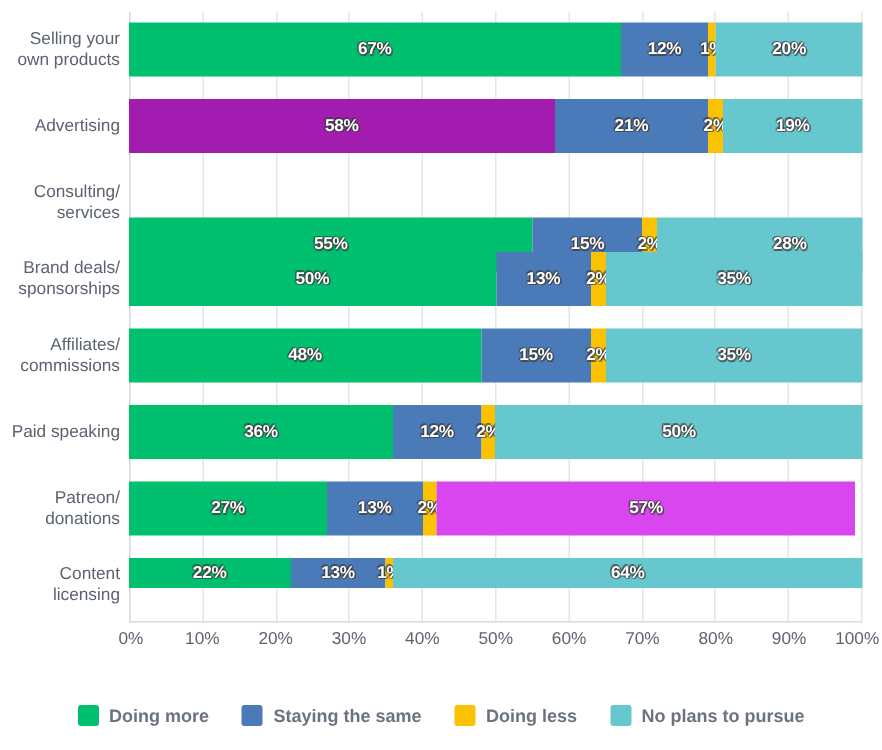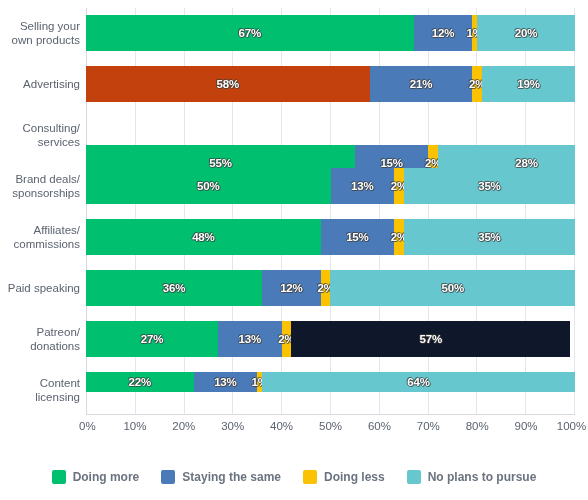--- a/index.html
+++ b/index.html
@@ -234,21 +234,21 @@
             <span class="seg-label">12%</span>
           </div>
           <div class="seg" style="width: 4.89px; background: rgb(250, 194, 0);">
             <span class="seg-label outside">1%</span>
           </div>
           <div class="seg" style="width: 97.8px; background: rgb(102, 199, 206);">
             <span class="seg-label">20%</span>
           </div>
         </div>
         <div class="bar-row" style="top: 58.3125px; height: 36px;">
-          <div class="seg" style="width: 283.62px; background: #c2410c;">
+          <div class="seg" style="width: 283.62px; background: #a21caf;">
             <span class="seg-label">58%</span>
           </div>
           <div class="seg" style="width: 102.69px; background: rgb(74, 122, 184);">
             <span class="seg-label">21%</span>
           </div>
           <div class="seg" style="width: 9.78px; background: rgb(250, 194, 0);">
             <span class="seg-label outside">2%</span>
           </div>
           <div class="seg" style="width: 92.91px; background: rgb(102, 199, 206);">
             <span class="seg-label">19%</span>
@@ -313,21 +313,21 @@
         <div class="bar-row" style="top: 312.688px; height: 36px;">
           <div class="seg" style="width: 132.03px; background: rgb(0, 191, 111);">
             <span class="seg-label">27%</span>
           </div>
           <div class="seg" style="width: 63.57px; background: rgb(74, 122, 184);">
             <span class="seg-label">13%</span>
           </div>
           <div class="seg" style="width: 9.78px; background: rgb(250, 194, 0);">
             <span class="seg-label outside">2%</span>
           </div>
-          <div class="seg" style="width: 278.73px; background: #0f172a;">
+          <div class="seg" style="width: 278.73px; background: #d946ef;">
             <span class="seg-label">57%</span>
           </div>
         </div>
         <div class="bar-row" style="top: 363.562px; height: 20px;">
           <div class="seg" style="width: 107.58px; background: rgb(0, 191, 111);">
             <span class="seg-label">22%</span>
           </div>
           <div class="seg" style="width: 63.57px; background: rgb(74, 122, 184);">
             <span class="seg-label">13%</span>
           </div>

